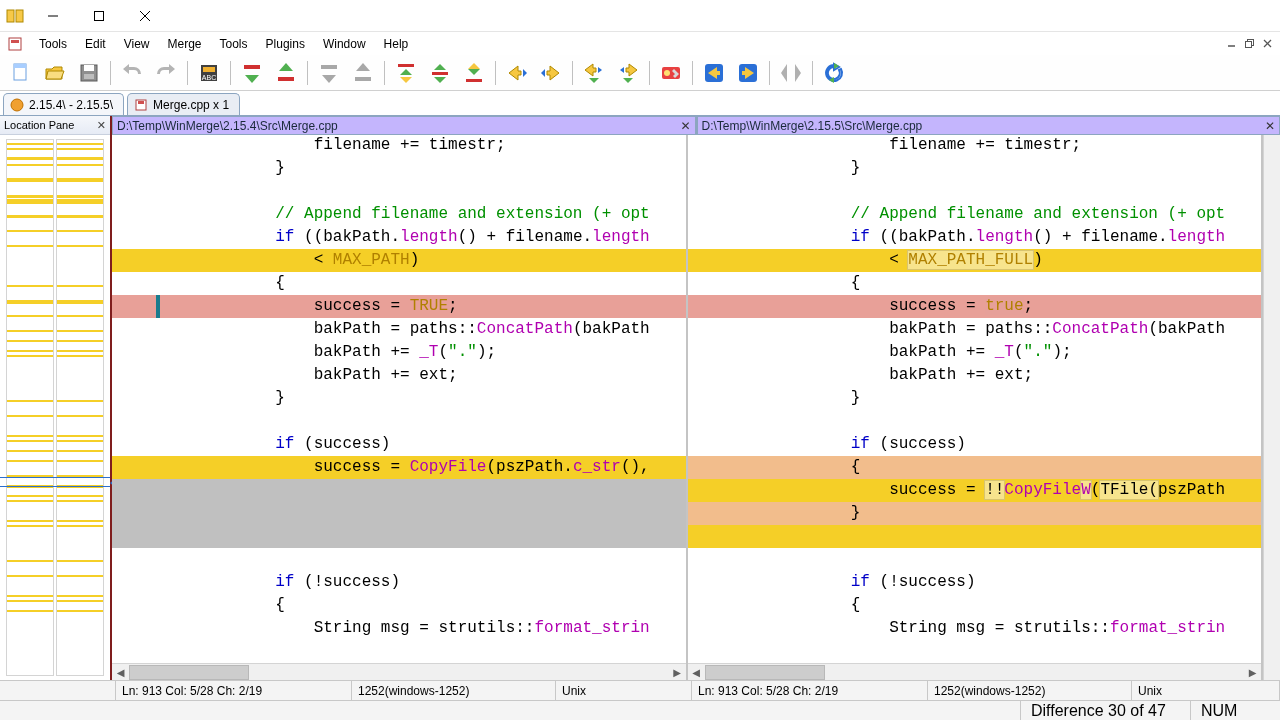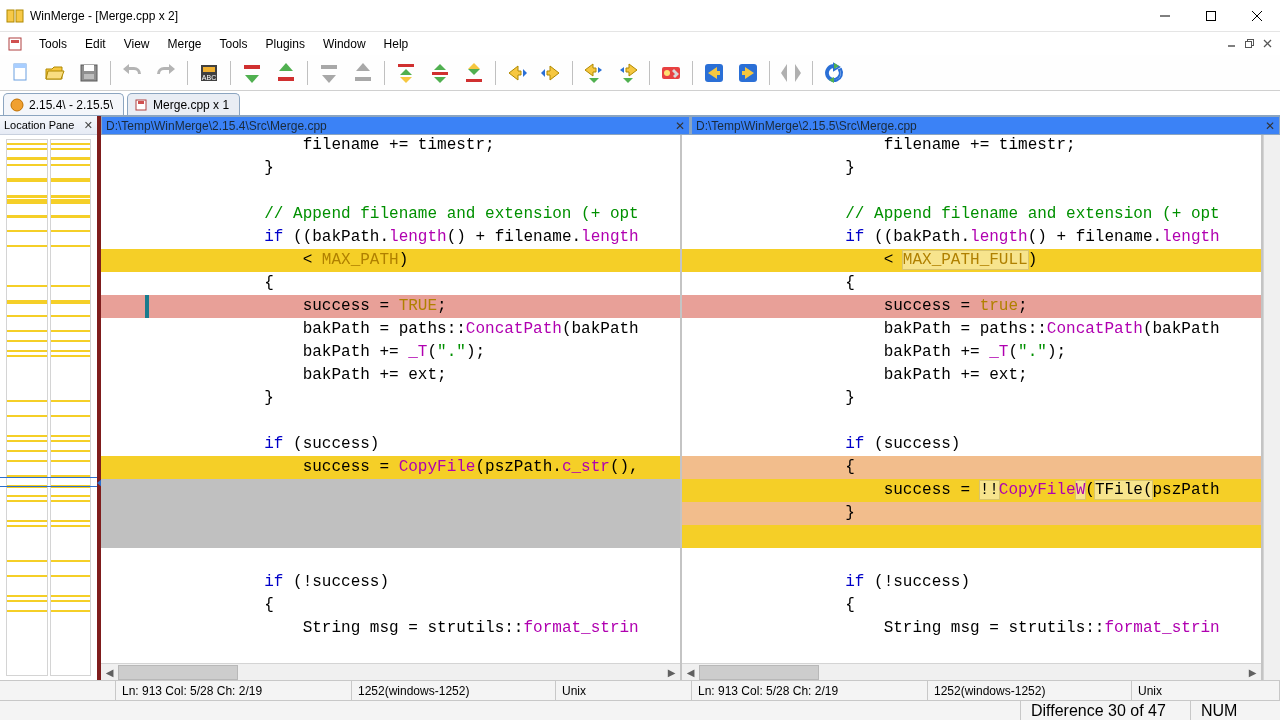--- a/index.html
+++ b/index.html
@@ -122,24 +122,24 @@
   .tab .tab-icon {
     width: 14px; height: 14px;
   }
 
   
   .workspace {
     display: flex;
     height: calc(720px - 32px - 23px - 36px - 25px - 20px - 20px);
   }
   .location-panel {
-    width: 101px;
+    width: 112px;
     display: flex;
     flex-direction: column;
-    border-right: 4px solid #7f1d1d;
+    border-right: 2px solid #7f1d1d;
   }
   .location-header {
     height: 19px;
     background: linear-gradient(#f5f7fb,#e6ebf5);
     border-bottom: 1px solid #c8d0de;
     display: flex; align-items: center;
     padding-left: 4px;
     font-size: 11px;
     gap: 4px;
   }
@@ -192,21 +192,21 @@
     display: flex;
     flex-direction: column;
     min-width: 0;
   }
   .pane-headers {
     height: 19px;
     display: flex;
   }
   .pane-header {
     flex: 1;
-    background: #3b82f6;
+    background: #c4b5fd;
     border: 1px solid #8ca5c0;
     display: flex; align-items: center;
     font-size: 12px;
     padding-left: 4px;
     color: #1a2a3a;
     min-width: 0;
   }
   .pane-header + .pane-header { border-left: 2px solid #8ca5c0; }
   .pane-header .ph-close {
     margin-left: auto;
@@ -325,21 +325,20 @@
 </head>
 <body>
 
 <div class="titlebar">
   <span class="app-icon icon">
     <svg width="18" height="18" viewBox="0 0 18 18">
       <rect x="1" y="3" width="7" height="12" fill="#f7c948" stroke="#b08900"></rect>
       <rect x="10" y="3" width="7" height="12" fill="#f7c948" stroke="#b08900"></rect>
     </svg>
   </span>
-  <span class="title">WinMerge - [Merge.cpp x 2]</span>
   <div class="win-controls">
     <div class="wc">
       <svg width="10" height="10">
           <line x1="0" y1="5" x2="10" y2="5" stroke-width="1"></line>
         </svg>
     </div>
     <div class="wc">
       <svg width="10" height="10">
           <rect x="0.5" y="0.5" width="9" height="9" fill="none" stroke-width="1"></rect>
         </svg>

